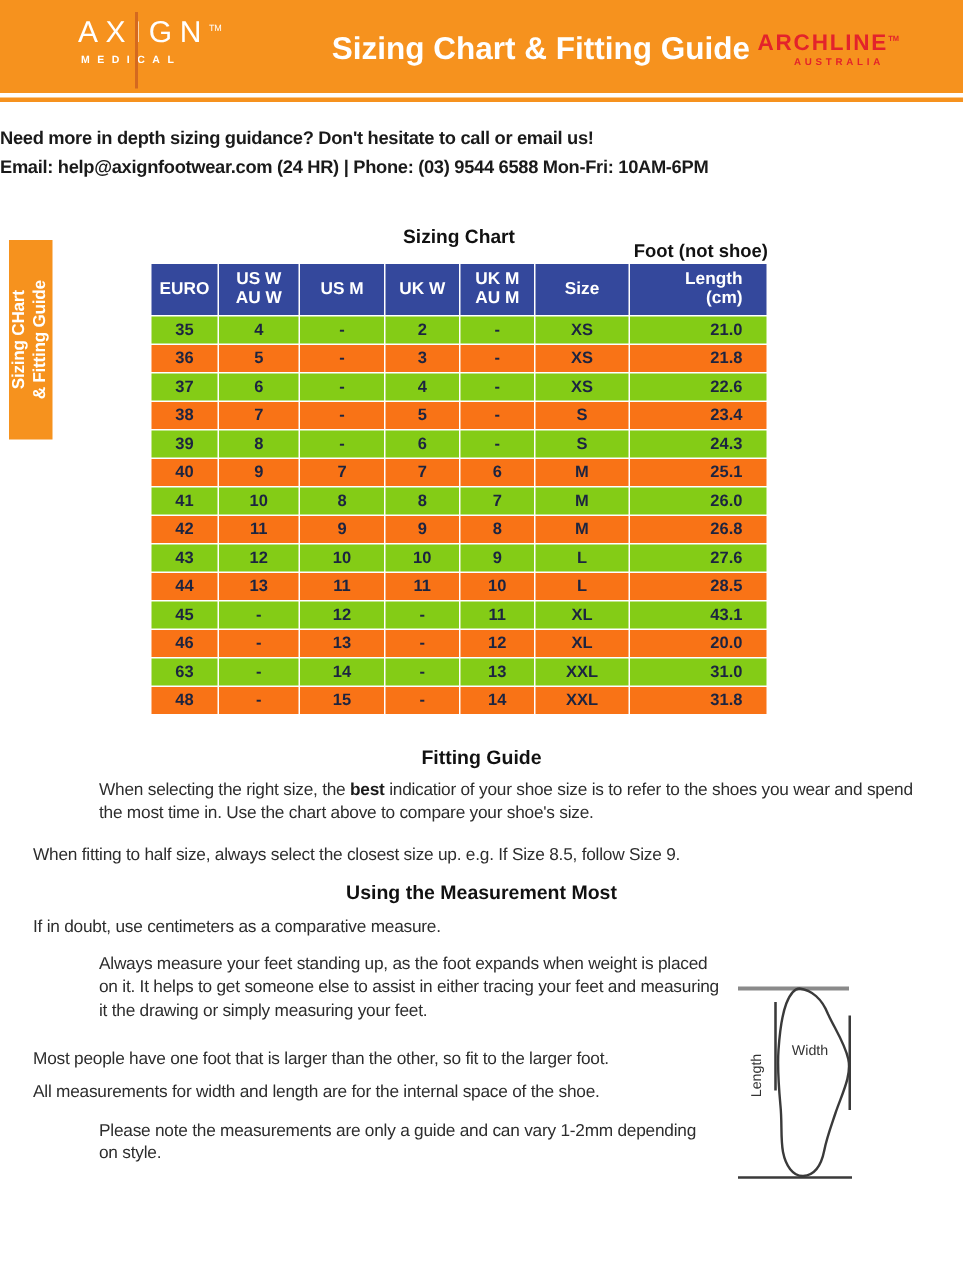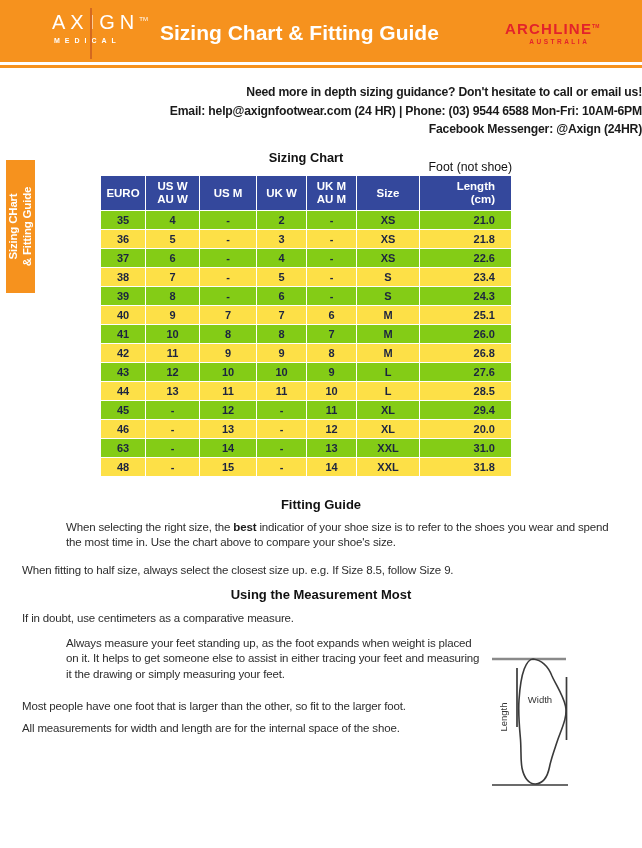--- a/index.html
+++ b/index.html
@@ -10,52 +10,52 @@
   
   .banner { position:absolute; left:0; top:0; width:642px; height:62px; background:#F6921E; }
   .banner-underline { position:absolute; left:0; top:65px; width:642px; height:3px; background:#F6921E; }
 
   .axign { position:absolute; left:52px; top:11px; color:#fff; }
   .axign-name { font-size:20px; letter-spacing:5px; font-weight:400; white-space:nowrap; }
   .axign-name sup { font-size:6px; letter-spacing:0; vertical-align:super; }
   .axign-line { position:absolute; left:38px; top:-3px; width:2px; height:51px; background:#D4691F; }
   .axign-sub { font-size:7px; letter-spacing:5px; font-weight:700; margin-top:3px; padding-left:2px; white-space:nowrap; }
 
-  .banner-title { position:absolute; left:160px; top:21px; width:340px; text-align:left;
+  .banner-title { position:absolute; left:160px; top:21px; width:340px; text-align:right;
                   color:#fff; font-size:21px; font-weight:700; white-space:nowrap; }
 
   .archline { position:absolute; left:505px; top:20px; color:#E3232B; }
   .archline-name { font-size:15px; font-weight:700; letter-spacing:1.2px; white-space:nowrap; }
   .archline-name sup { font-size:5px; letter-spacing:0; }
   .archline-sub { font-size:6.5px; font-weight:700; letter-spacing:2.5px; text-align:right; padding-right:10px; margin-top:1px; }
 
   
-  .contact { position:absolute; left:0; top:83px; width:642px; text-align:right;
+  .contact { position:absolute; left:0; top:83px; width:642px; text-align:left;
              font-size:12.2px; font-weight:700; color:#1a1a1a; line-height:18.5px; letter-spacing:-0.2px; }
 
   
   .side-tab { position:absolute; left:6px; top:160px; width:29px; height:133px; background:#F6921E; }
   .side-tab-inner { position:absolute; left:-52px; top:52px; width:133px; height:29px;
                     transform:rotate(-90deg); text-align:center; color:#fff;
                     font-size:11.5px; font-weight:700; line-height:14px; letter-spacing:-0.2px; }
 
   
   .chart-title { position:absolute; left:100px; top:150px; width:412px; text-align:center;
                  font-size:12.8px; font-weight:700; color:#111; }
   .foot-note { position:absolute; left:360px; top:160px; width:152px; text-align:right;
-               font-size:12.3px; font-weight:400; color:#111; }
+               font-size:12.3px; font-weight:700; color:#111; }
 
   .sizing-table-wrap { position:absolute; left:100px; top:175px; width:412px; }
   table.sizing { border-collapse:separate; border-spacing:1px; table-layout:fixed; width:412px; background:#fff; }
   table.sizing th { background:#34489C; color:#fff; font-size:11.5px; font-weight:700;
                     text-align:center; height:34px; vertical-align:middle; line-height:13px; }
   table.sizing td { font-size:11px; font-weight:700; color:#1C2440; text-align:center;
                     height:18px; line-height:18px; }
   table.sizing tr.row-blue td { background:#84cc16; }
-  table.sizing tr.row-lav  td { background:#fde047; }
+  table.sizing tr.row-lav  td { background:#f97316; }
   table.sizing th:last-child, table.sizing td:last-child { text-align:right; padding-right:16px; }
 
   
   .heading { position:absolute; left:0; width:642px; text-align:center;
              font-size:13px; font-weight:700; color:#111; }
   .para { position:absolute; left:22px; font-size:11.5px; color:#2d2d2d;
           line-height:15.3px; letter-spacing:-0.15px; }
   .pline { display:block; white-space:nowrap;margin-left:44px; }
   .para b { font-weight:700; color:#1a1a1a; }
 
@@ -78,21 +78,20 @@
     <div class="archline">
       <div class="archline-name"><span>ARCHLINE</span><sup>TM</sup></div>
       <div class="archline-sub">AUSTRALIA</div>
     </div>
   </div>
   <div class="banner-underline"></div>
 
   <div class="contact">
     <div>Need more in depth sizing guidance? Don't hesitate to call or email us!</div>
     <div>Email: help@axignfootwear.com (24 HR) | Phone: (03) 9544 6588 Mon-Fri: 10AM-6PM</div>
-    <div>Facebook Messenger: @Axign (24HR)</div>
   </div>
 
   <div class="side-tab">
     <div class="side-tab-inner">
       <div>Sizing CHart</div>
       <div>&amp; Fitting Guide</div>
     </div>
   </div>
 
   <div class="chart-title">Sizing Chart</div>
@@ -228,21 +227,21 @@
             <td>L</td>
             <td>28.5</td>
           </tr>
           <tr class="row-blue">
             <td>45</td>
             <td>-</td>
             <td>12</td>
             <td>-</td>
             <td>11</td>
             <td>XL</td>
-            <td>29.4</td>
+            <td>43.1</td>
           </tr>
           <tr class="row-lav">
             <td>46</td>
             <td>-</td>
             <td>13</td>
             <td>-</td>
             <td>12</td>
             <td>XL</td>
             <td>20.0</td>
           </tr>
@@ -284,20 +283,24 @@
   <div class="para" style="top:636px">
     <div class="pline">Always measure your feet standing up, as the foot expands when weight is placed</div>
     <div class="pline">on it. It helps to get someone else to assist in either tracing your feet and measuring</div>
     <div class="pline">it the drawing or simply measuring your feet.</div>
   </div>
 
   <div class="para" style="top:699px">Most people have one foot that is larger than the other, so fit to the larger foot.</div>
 
   <div class="para" style="top:721px">All measurements for width and length are for the internal space of the shoe.</div>
 
+  <div class="para" style="top:747px">
+    <div class="pline">Please note the measurements are only a guide and can vary 1-2mm depending</div>
+    <div class="pline">on style.</div>
+  </div>
 
   <svg class="foot-diagram" width="84" height="142" viewBox="0 0 84 142">
     <line x1="4" y1="9" x2="78" y2="9" stroke="#8a8a8a" stroke-width="2.6"></line>
     <line x1="4" y1="135" x2="80" y2="135" stroke="#3a3a3a" stroke-width="1.6"></line>
     <line x1="29" y1="18" x2="29" y2="77" stroke="#3a3a3a" stroke-width="1.7"></line>
     <line x1="78.5" y1="27" x2="78.5" y2="90" stroke="#3a3a3a" stroke-width="1.7"></line>
     <path d="M 45 9 C 53 10, 60 16, 64 26 C 68 35, 75 45, 77.5 56 C 80 67, 73 80, 69 92
              C 66 101, 63 109, 61.5 117 C 59.5 127, 55 133.5, 47.5 134 C 40.5 134.3, 35.8 127, 34 118
              C 32.3 108.5, 33.5 99, 32.3 87 C 31.2 75, 30.2 62, 31 50 C 31.8 38, 33 27.5, 36.2 19
              C 38.8 12.5, 41.5 9, 45 9 Z" fill="none" stroke="#3a3a3a" stroke-width="1.6"></path>

